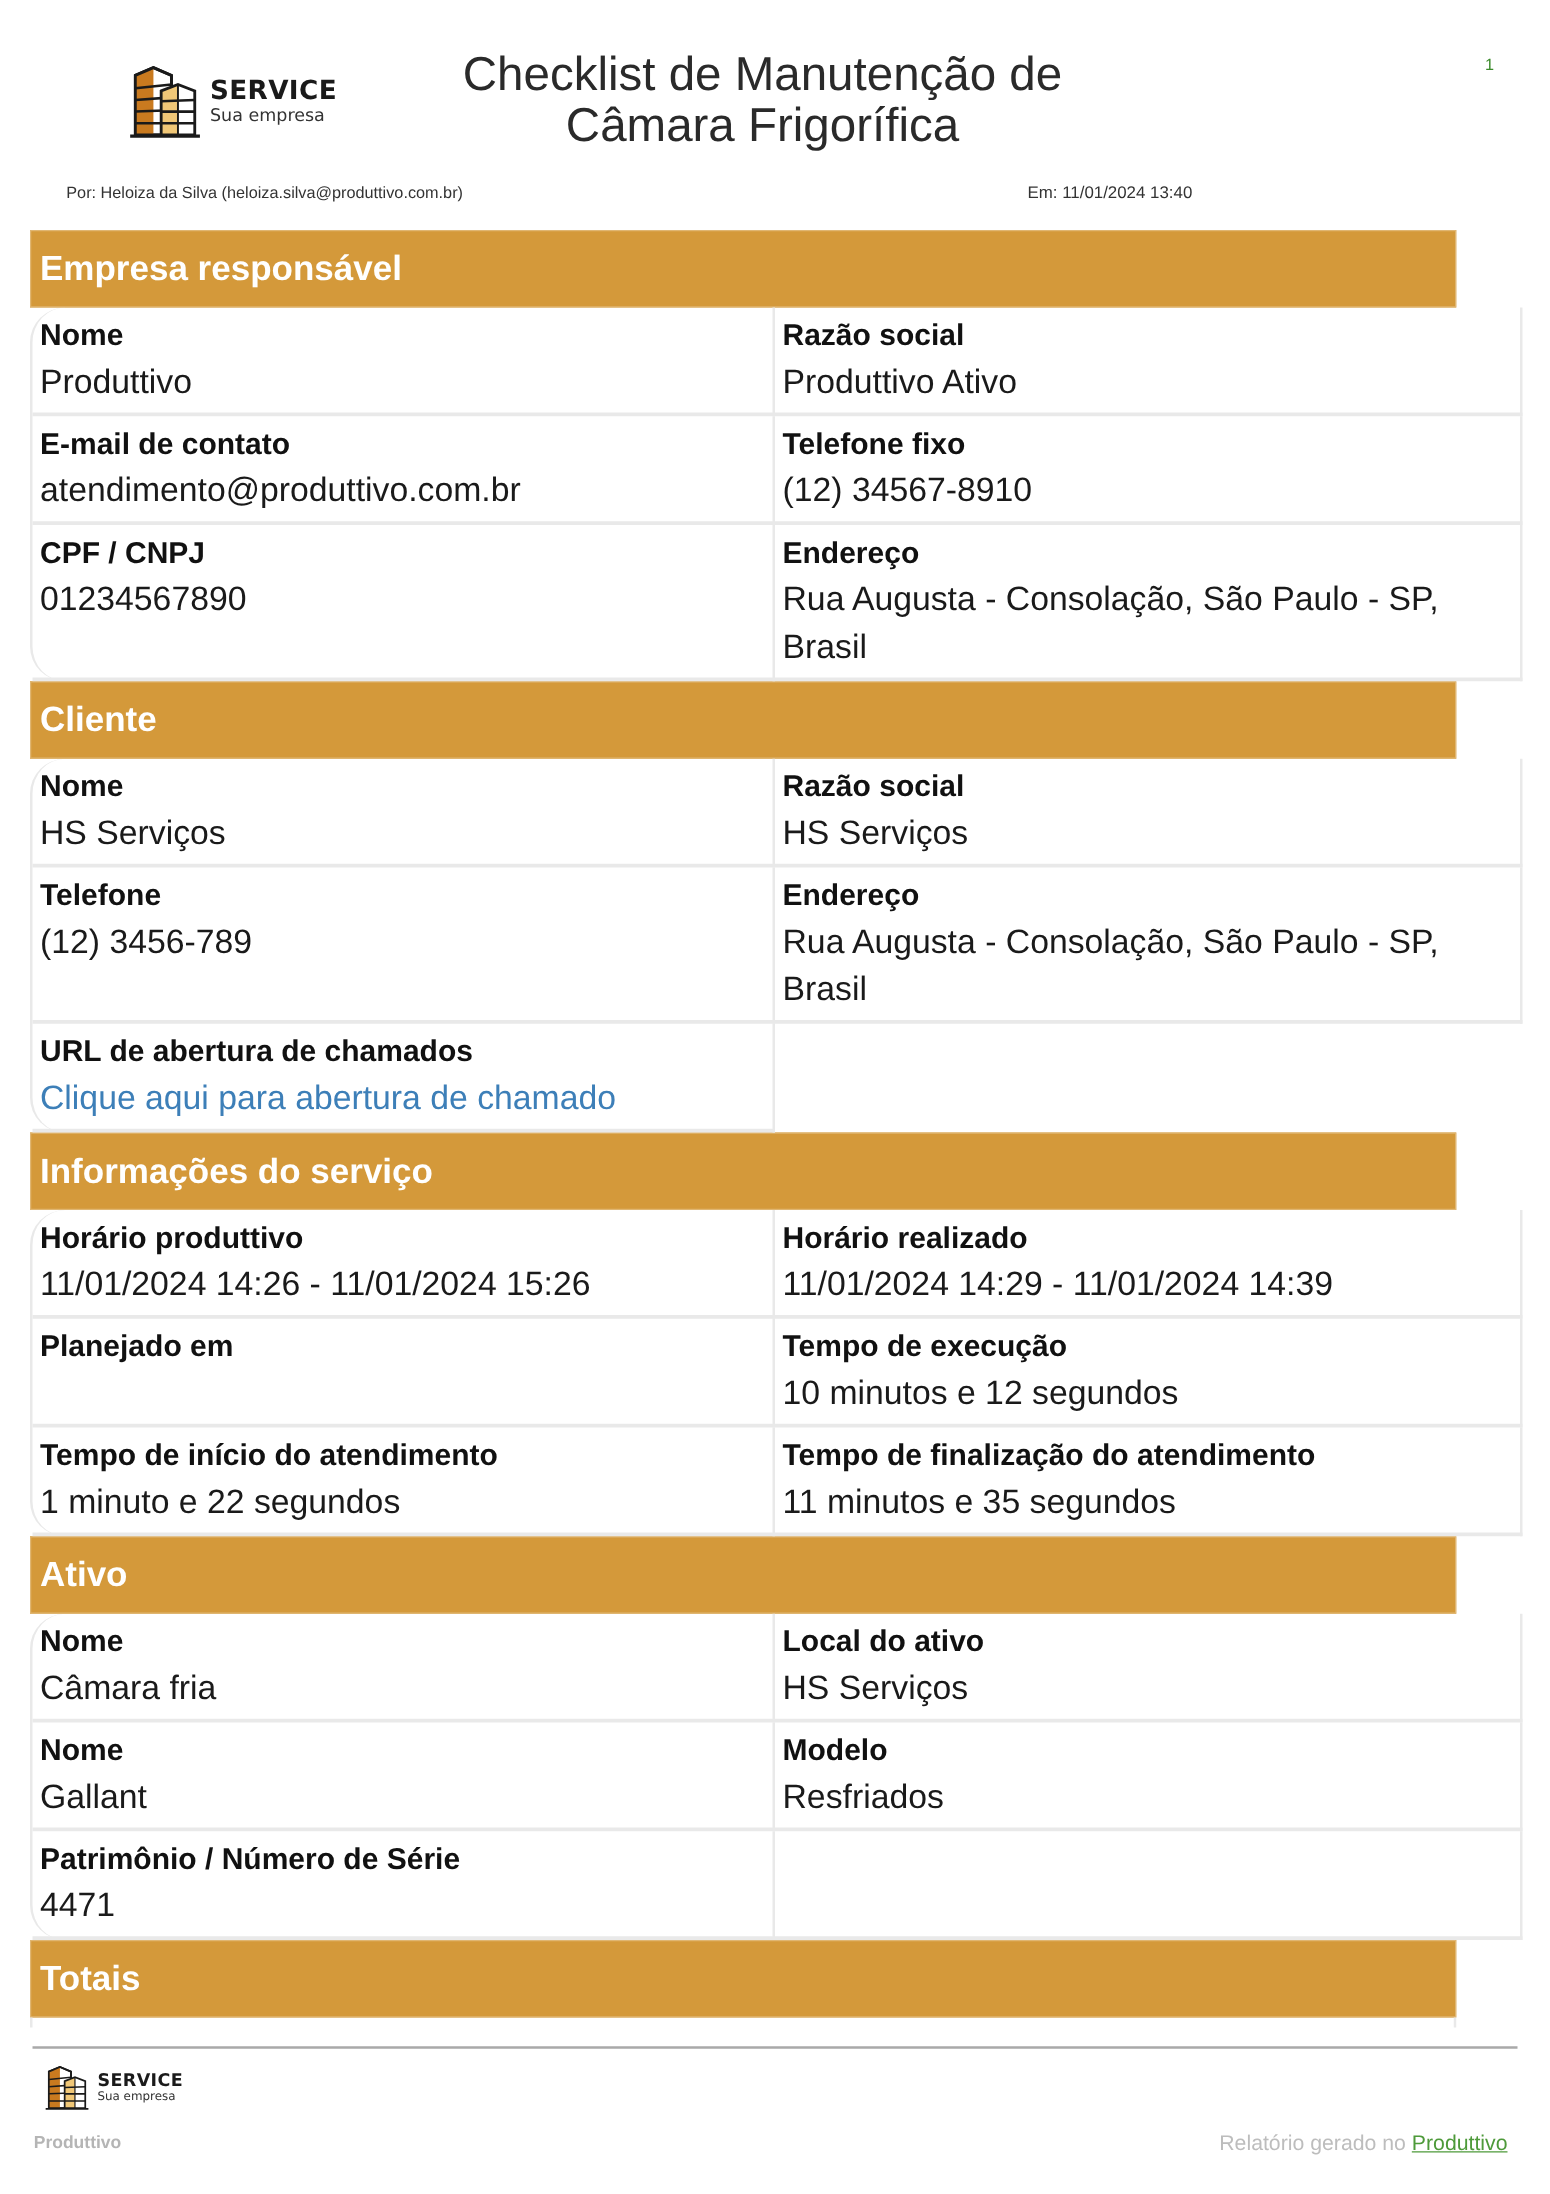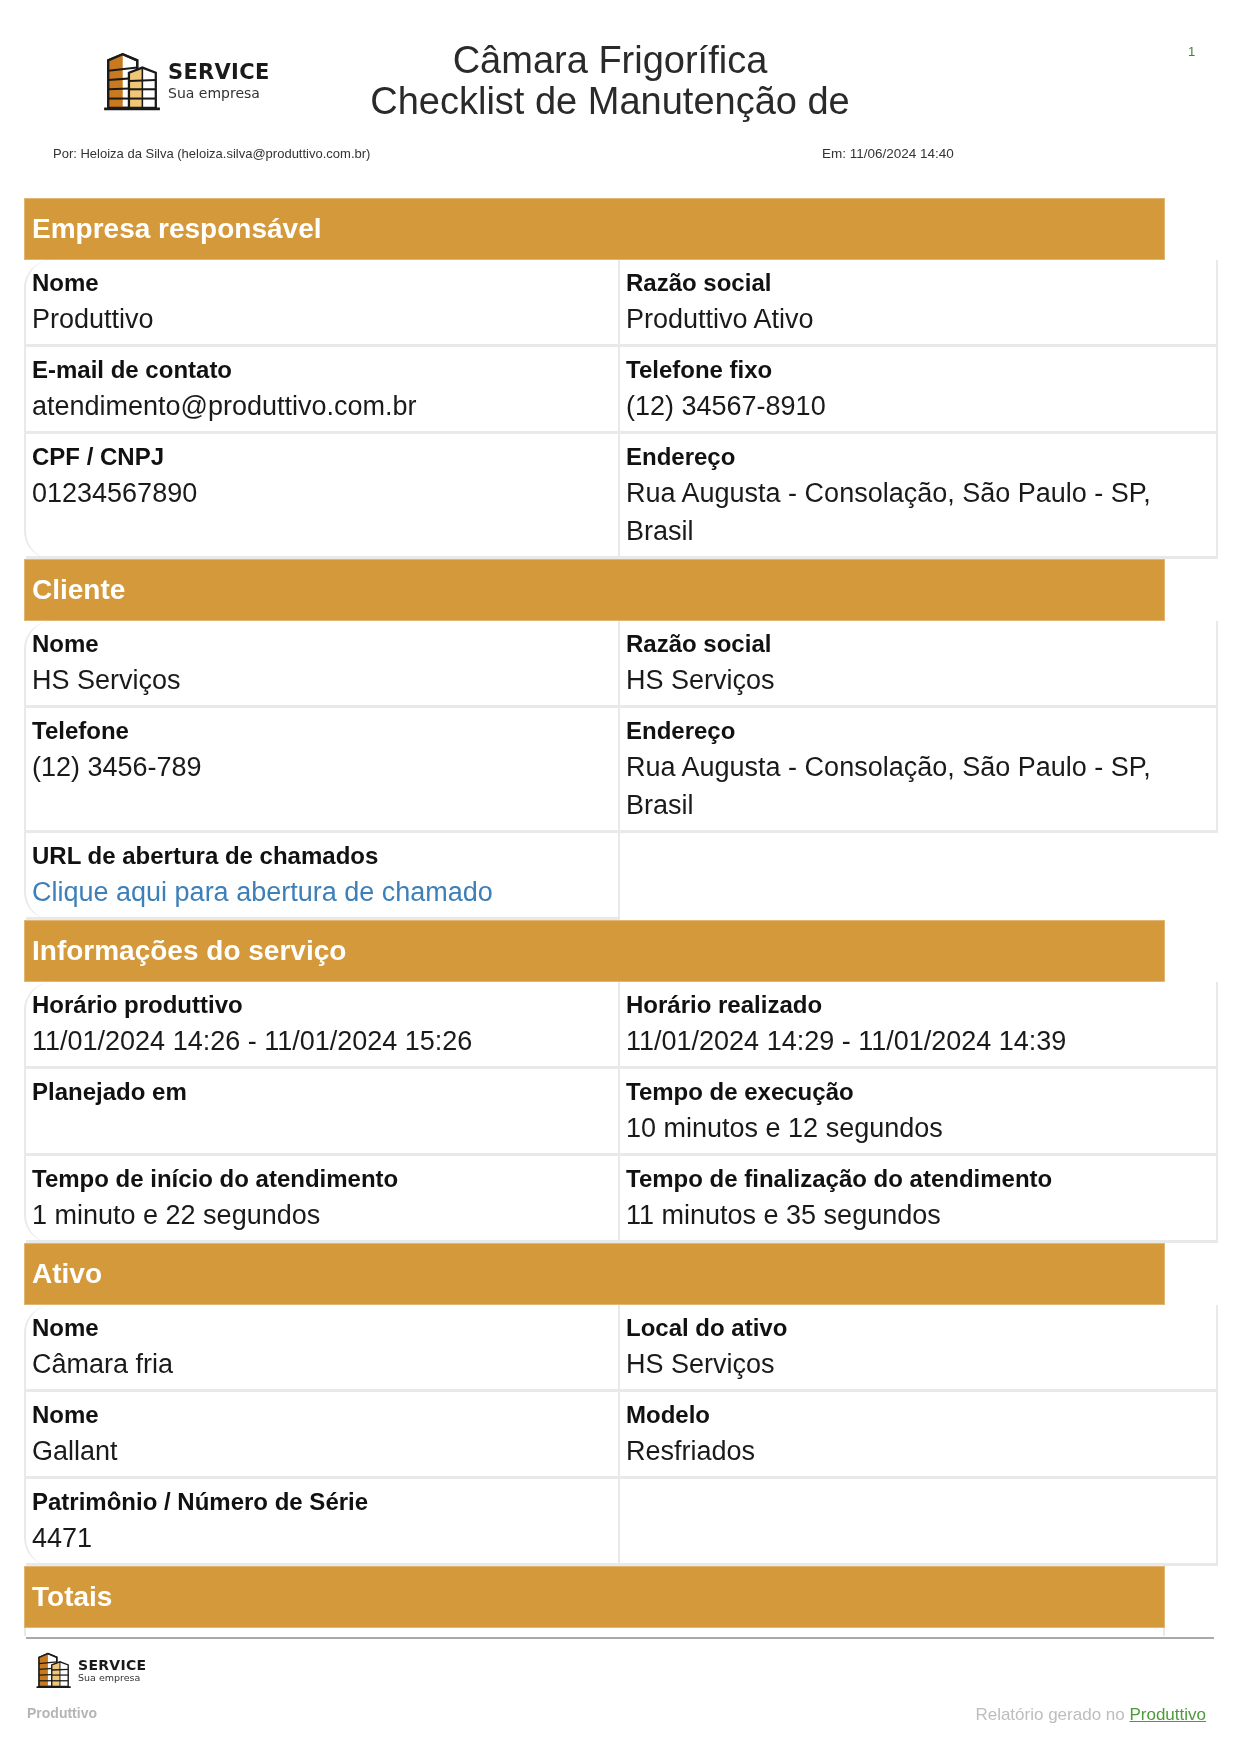--- a/index.html
+++ b/index.html
@@ -9,21 +9,21 @@
     .header { position: absolute; left: 0; top: 0; width: 1240px; height: 180px; }
     .logo { position: absolute; left: 100px; top: 50px; display: flex; align-items: center; }
     .logo-text { margin-left: 6px; line-height: 1; }
     .logo-title { font-family: "DejaVu Sans", sans-serif; font-weight: bold; font-size: 21px; color: #1a1a1a; letter-spacing: 0.3px; }
     .logo-sub { font-family: "DejaVu Sans", sans-serif; font-size: 14px; color: #333; margin-top: 3px; }
     .doc-title { position: absolute; left: 350px; top: 40px; width: 520px; text-align: center; font-size: 38px; line-height: 41px; color: #2a2a2a; font-weight: normal; }
     .page-num { position: absolute; left: 1188px; top: 44px; font-size: 13px; color: #3a8a2a; }
     .meta-by { position: absolute; left: 42px; top: 146px; font-size: 13px; color: #333; margin-left: 11px; }
     .meta-at { position: absolute; left: 822px; top: 146px; font-size: 13.5px; color: #333; }
 
-    .content { position: absolute; left: 24px; top: 198px; width: 1141px; }
+    .content { position: absolute; left: 24px; top: 184px; width: 1141px; }
     .section-header { height: 62px; background: #d4993a; border: 1px solid #e0b672; color: #ffffff; font-weight: bold; font-size: 28px; padding-left: 7px; display: flex; align-items: center; }
     .grid { display: grid; grid-template-columns: 594px 598px; border-left: 2px solid #e9e9e9; border-radius: 28px; }
     .cell { border-right: 2px solid #e9e9e9; border-bottom: 3px solid #e9e9e9; padding: 6px 5px 6px 6px; min-height: 83px; }
     .cell.empty { }
     .label { font-weight: bold; font-size: 24px; line-height: 34px; color: #111; }
     .value { font-size: 27px; line-height: 38px; color: #1a1a1a; }
     .value.link { color: #3d7fb8; text-decoration: none; cursor: pointer; }
     .totals-body { height: 8px; border-left: 2px solid #e9e9e9; border-right: 2px solid #e9e9e9; }
 
     .footer { position: absolute; left: 26px; top: 1637px; width: 1188px; }
@@ -64,26 +64,26 @@
   <div class="logo">
     <svg width="62" height="62">
         <use href="#bldg"></use>
       </svg>
     <div class="logo-text">
       <div class="logo-title">SERVICE</div>
       <div class="logo-sub">Sua empresa</div>
     </div>
   </div>
   <div class="doc-title">
+    <div>Checklist de Manutenção de</div>
     <div>Câmara Frigorífica</div>
-    <div>Checklist de Manutenção de</div>
   </div>
   <div class="page-num">1</div>
   <div class="meta-by">Por: Heloiza da Silva (heloiza.silva@produttivo.com.br)</div>
-  <div class="meta-at">Em: 11/06/2024 14:40</div>
+  <div class="meta-at">Em: 11/01/2024 13:40</div>
 </div>
 
 <div class="content">
 
   <div class="section-header">Empresa responsável</div>
   <div class="grid">
     <div class="cell">
       <div class="label">Nome</div>
       <div class="value">Produttivo</div>
     </div>

